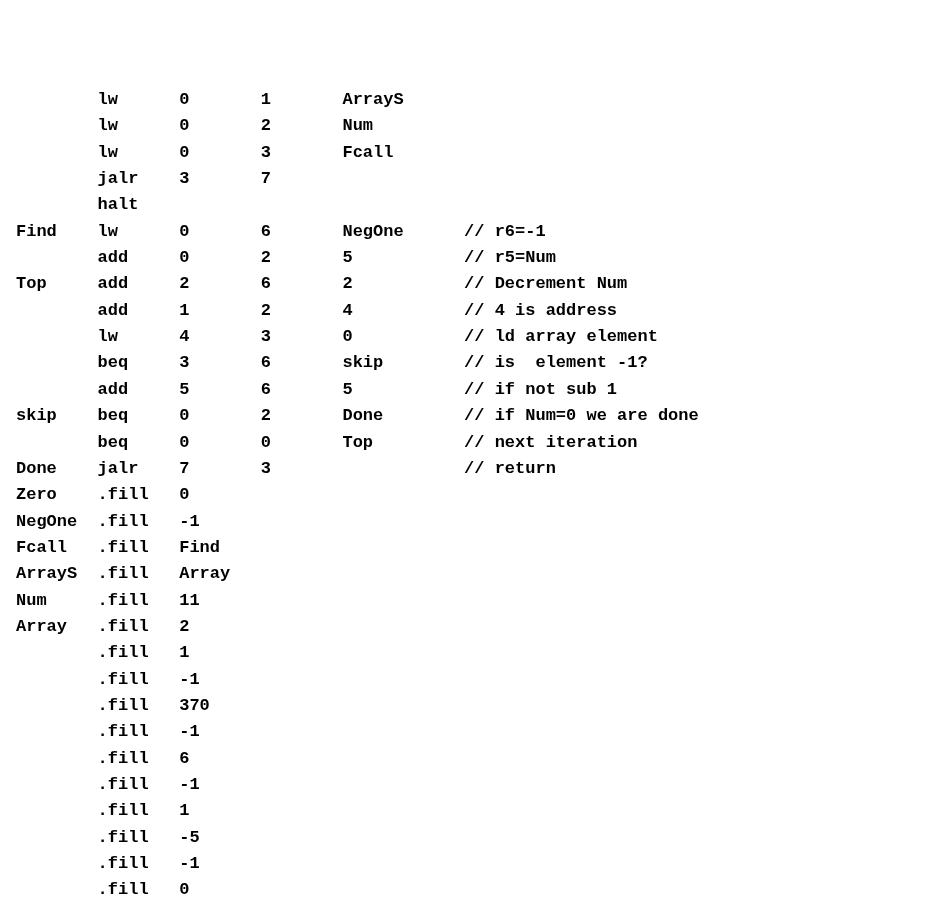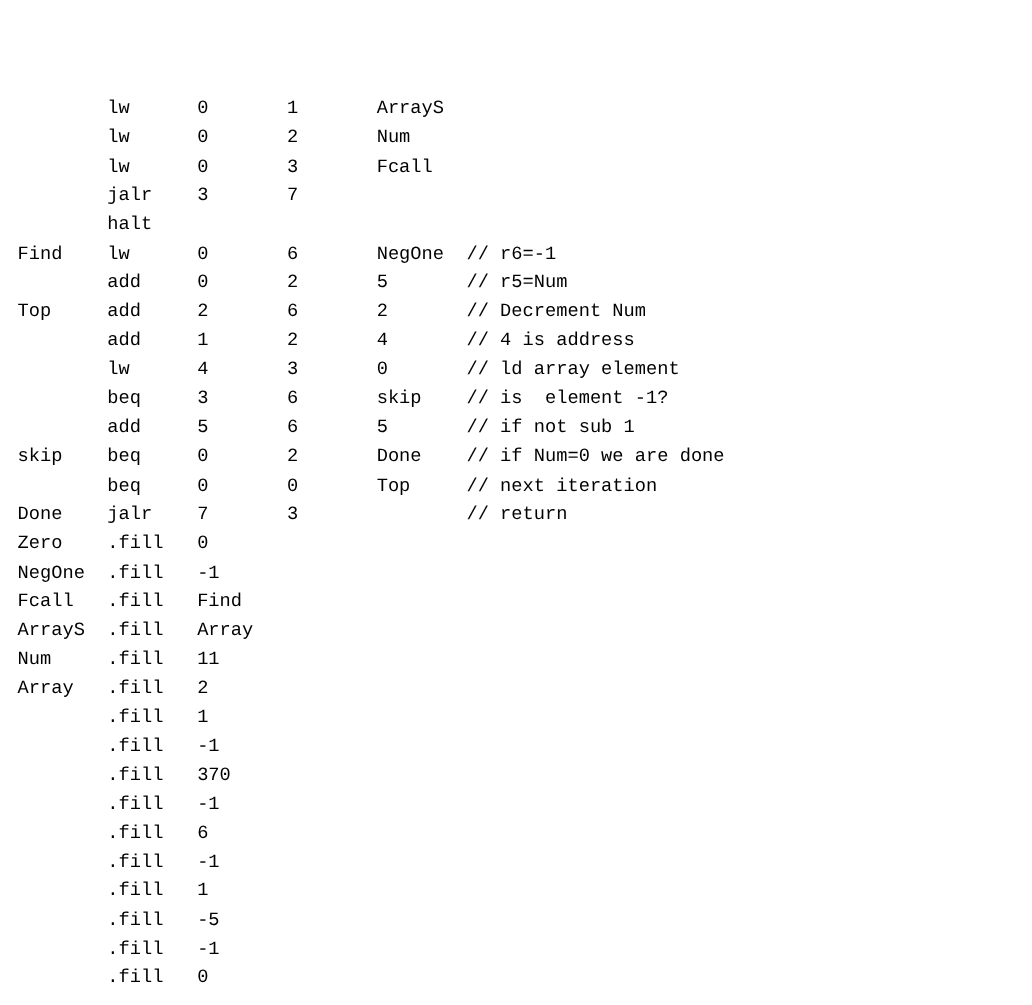--- a/index.html
+++ b/index.html
@@ -5,27 +5,27 @@
     body {
       font-family: "Courier New", Courier, monospace;
       font-size: 17px;
       line-height: 1.55;
       background: #fff;
       color: #000;
       margin: 0;
       padding: 8px 16px;
       white-space: pre;
     }
-    .row { display: block; }
+    .row { display: block; font-weight: bold; }
     .c0 { display: inline-block; width: 8ch; }
     .c1 { display: inline-block; width: 8ch; }
     .c2 { display: inline-block; width: 8ch; }
     .c3 { display: inline-block; width: 8ch; }
     .c4 { display: inline-block; width: 8ch; }
-    .c5 { display: inline-block; }
+    .c5 { display: inline-block; margin-left: 40px; }
   </style>
 </head>
 <body>
 
 
 <div id="listing"><div class="row"><span class="c0"></span><span class="c1">lw</span><span class="c2">0</span><span class="c3">1</span><span class="c4">ArrayS</span><span class="c5"></span></div><div class="row"><span class="c0"></span><span class="c1">lw</span><span class="c2">0</span><span class="c3">2</span><span class="c4">Num</span><span class="c5"></span></div><div class="row"><span class="c0"></span><span class="c1">lw</span><span class="c2">0</span><span class="c3">3</span><span class="c4">Fcall</span><span class="c5"></span></div><div class="row"><span class="c0"></span><span class="c1">jalr</span><span class="c2">3</span><span class="c3">7</span><span class="c4"></span><span class="c5"></span></div><div class="row"><span class="c0"></span><span class="c1">halt</span><span class="c2"></span><span class="c3"></span><span class="c4"></span><span class="c5"></span></div><div class="row"><span class="c0">Find</span><span class="c1">lw</span><span class="c2">0</span><span class="c3">6</span><span class="c4">NegOne</span><span class="c5">// r6=-1</span></div><div class="row"><span class="c0"></span><span class="c1">add</span><span class="c2">0</span><span class="c3">2</span><span class="c4">5</span><span class="c5">// r5=Num</span></div><div class="row"><span class="c0">Top</span><span class="c1">add</span><span class="c2">2</span><span class="c3">6</span><span class="c4">2</span><span class="c5">// Decrement Num</span></div><div class="row"><span class="c0"></span><span class="c1">add</span><span class="c2">1</span><span class="c3">2</span><span class="c4">4</span><span class="c5">// 4 is address</span></div><div class="row"><span class="c0"></span><span class="c1">lw</span><span class="c2">4</span><span class="c3">3</span><span class="c4">0</span><span class="c5">// ld array element</span></div><div class="row"><span class="c0"></span><span class="c1">beq</span><span class="c2">3</span><span class="c3">6</span><span class="c4">skip</span><span class="c5">// is  element -1?</span></div><div class="row"><span class="c0"></span><span class="c1">add</span><span class="c2">5</span><span class="c3">6</span><span class="c4">5</span><span class="c5">// if not sub 1</span></div><div class="row"><span class="c0">skip</span><span class="c1">beq</span><span class="c2">0</span><span class="c3">2</span><span class="c4">Done</span><span class="c5">// if Num=0 we are done</span></div><div class="row"><span class="c0"></span><span class="c1">beq</span><span class="c2">0</span><span class="c3">0</span><span class="c4">Top</span><span class="c5">// next iteration</span></div><div class="row"><span class="c0">Done</span><span class="c1">jalr</span><span class="c2">7</span><span class="c3">3</span><span class="c4"></span><span class="c5">// return</span></div><div class="row"><span class="c0">Zero</span><span class="c1">.fill</span><span class="c2">0</span><span class="c3"></span><span class="c4"></span><span class="c5"></span></div><div class="row"><span class="c0">NegOne</span><span class="c1">.fill</span><span class="c2">-1</span><span class="c3"></span><span class="c4"></span><span class="c5"></span></div><div class="row"><span class="c0">Fcall</span><span class="c1">.fill</span><span class="c2">Find</span><span class="c3"></span><span class="c4"></span><span class="c5"></span></div><div class="row"><span class="c0">ArrayS</span><span class="c1">.fill</span><span class="c2">Array</span><span class="c3"></span><span class="c4"></span><span class="c5"></span></div><div class="row"><span class="c0">Num</span><span class="c1">.fill</span><span class="c2">11</span><span class="c3"></span><span class="c4"></span><span class="c5"></span></div><div class="row"><span class="c0">Array</span><span class="c1">.fill</span><span class="c2">2</span><span class="c3"></span><span class="c4"></span><span class="c5"></span></div><div class="row"><span class="c0"></span><span class="c1">.fill</span><span class="c2">1</span><span class="c3"></span><span class="c4"></span><span class="c5"></span></div><div class="row"><span class="c0"></span><span class="c1">.fill</span><span class="c2">-1</span><span class="c3"></span><span class="c4"></span><span class="c5"></span></div><div class="row"><span class="c0"></span><span class="c1">.fill</span><span class="c2">370</span><span class="c3"></span><span class="c4"></span><span class="c5"></span></div><div class="row"><span class="c0"></span><span class="c1">.fill</span><span class="c2">-1</span><span class="c3"></span><span class="c4"></span><span class="c5"></span></div><div class="row"><span class="c0"></span><span class="c1">.fill</span><span class="c2">6</span><span class="c3"></span><span class="c4"></span><span class="c5"></span></div><div class="row"><span class="c0"></span><span class="c1">.fill</span><span class="c2">-1</span><span class="c3"></span><span class="c4"></span><span class="c5"></span></div><div class="row"><span class="c0"></span><span class="c1">.fill</span><span class="c2">1</span><span class="c3"></span><span class="c4"></span><span class="c5"></span></div><div class="row"><span class="c0"></span><span class="c1">.fill</span><span class="c2">-5</span><span class="c3"></span><span class="c4"></span><span class="c5"></span></div><div class="row"><span class="c0"></span><span class="c1">.fill</span><span class="c2">-1</span><span class="c3"></span><span class="c4"></span><span class="c5"></span></div><div class="row"><span class="c0"></span><span class="c1">.fill</span><span class="c2">0</span><span class="c3"></span><span class="c4"></span><span class="c5"></span></div></div>
 
 
 
 

